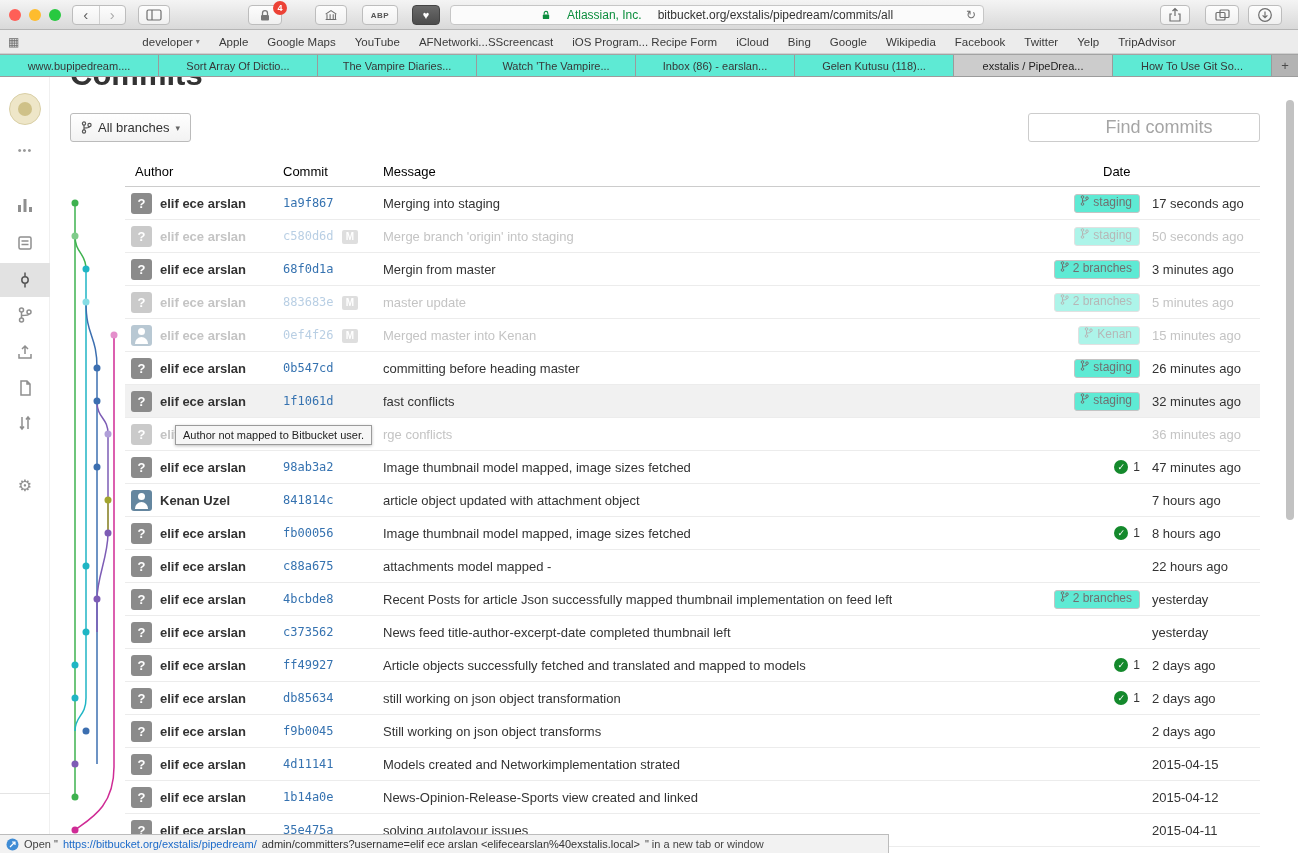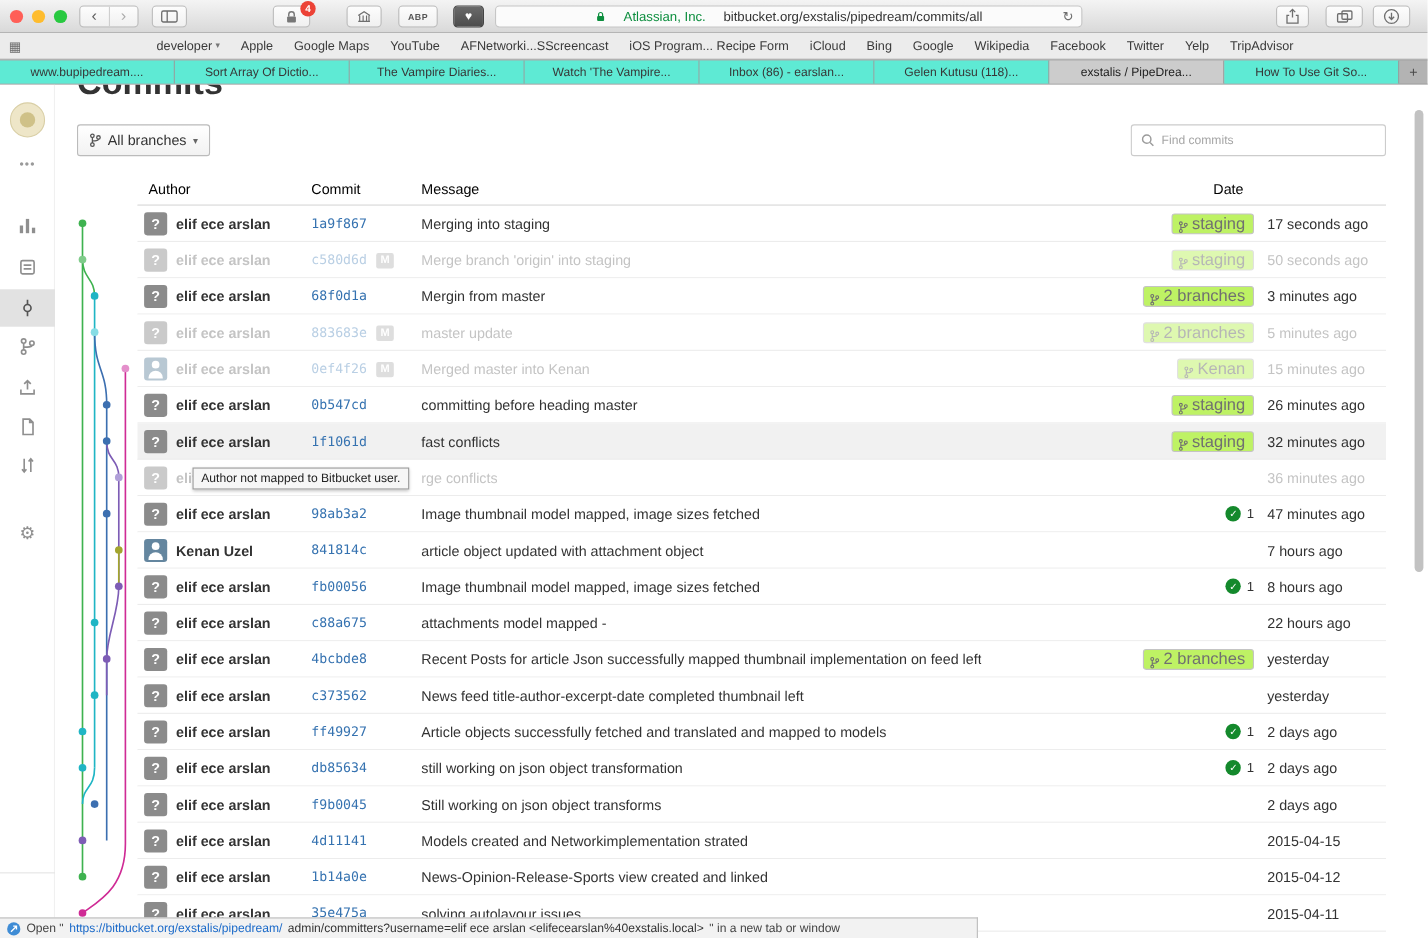--- a/index.html
+++ b/index.html
@@ -78,22 +78,22 @@
 
   
   .page-title { position:absolute; left:70px; top:-20px; font-size:31px; font-weight:bold; color:#333;
     line-height:36px; }
   .branch-btn { position:absolute; left:70px; top:36px; height:29px; padding:0 10px;
     background:linear-gradient(#ffffff,#f2f2f2); border:1px solid #bbb; border-radius:3px;
     display:flex; align-items:center; gap:6px; font-size:13px; color:#333; }
   .branch-caret { font-size:9px; color:#666; }
   .search-box { position:absolute; left:1028px; top:36px; width:232px; height:29px; background:#fff;
     border:1px solid #ccc; border-radius:3px; display:flex; align-items:center; padding:0 8px; gap:6px; }
-  .search-box input { border:none; outline:none; flex:1; font-size:11px; color:#333;
-    font-family:"Liberation Sans", sans-serif; background:transparent; }
+  .search-box input { border:none; outline:none; flex:1; font-size:18px; color:#333;
+    font-family:"Liberation Sans", sans-serif; background:transparent;text-align:center; }
   .search-box input::placeholder { color:#a5a5a5; }
 
   
   .graph { position:absolute; left:50px; top:110px; width:75px; height:666px; }
 
   
   .thead { position:absolute; left:125px; top:81px; width:1135px; height:29px; border-bottom:1px solid #ccc; }
   .thead span { position:absolute; top:6px; font-size:13px; font-weight:normal; color:#000000; }
   .th-author { left:10px; } .th-commit { left:158px; } .th-message { left:258px; } .th-date { left:978px; }
 
@@ -111,22 +111,22 @@
     border-radius:7px 7px 0 0; background:#fff; }
   .name { position:absolute; left:35px; top:9px; font-size:13px; font-weight:bold; color:#333;
     white-space:nowrap; }
   .hash { position:absolute; left:158px; top:9px; font-family:"DejaVu Sans Mono", monospace;
     font-size:12px; color:#3572b0; text-decoration:none; }
   .mbadge { position:absolute; left:217px; top:10px; width:16px; height:14px; background:#c9c9c9;
     border-radius:2px; color:#fff; font-size:10px; font-weight:bold; text-align:center; line-height:14px; }
   .msg { position:absolute; left:258px; top:9px; font-size:13px; color:#333; white-space:nowrap;
     max-width:650px; overflow:hidden; }
   .badge { position:absolute; right:120px; top:7px; height:19px; border:1px solid #c4c4c4;
-    border-radius:3px; background:#bef264; font-size:15px; color:#707070; padding:0 7px 0 5px;
-    display:flex; align-items:flex-end; gap:4px; white-space:nowrap; }
+    border-radius:3px; background:#5eead4; font-size:12px; color:#707070; padding:0 7px 0 5px;
+    display:flex; align-items:flex-start; gap:4px; white-space:nowrap; }
   .check { position:absolute; right:120px; top:9px; display:flex; align-items:center; gap:5px;
     font-size:12px; color:#333; }
   .check-dot { width:14px; height:14px; border-radius:50%; background:#14892c; color:#fff;
     font-size:9px; line-height:14px; text-align:center; }
   .date { position:absolute; left:1027px; top:9px; font-size:13px; color:#333; white-space:nowrap; }
 
   .row.faded .name, .row.faded .msg, .row.faded .date { color:#c4c4c4; }
   .row.faded .hash { color:#b9cfe4; }
   .row.faded .badge { opacity:.5; }
   .row.faded .avatar { opacity:.45; }

